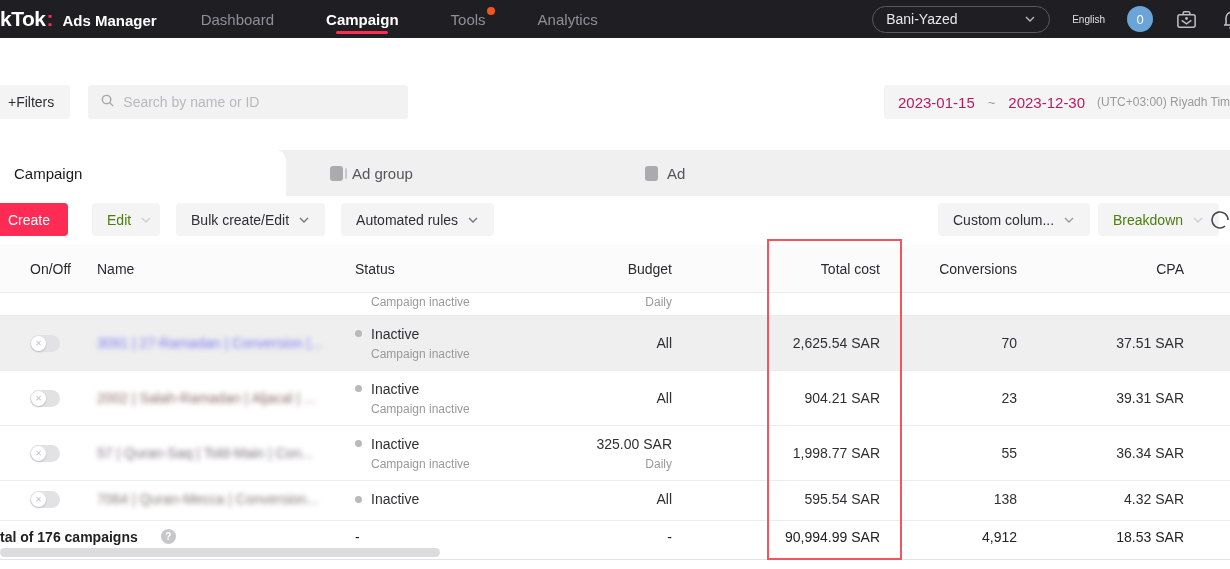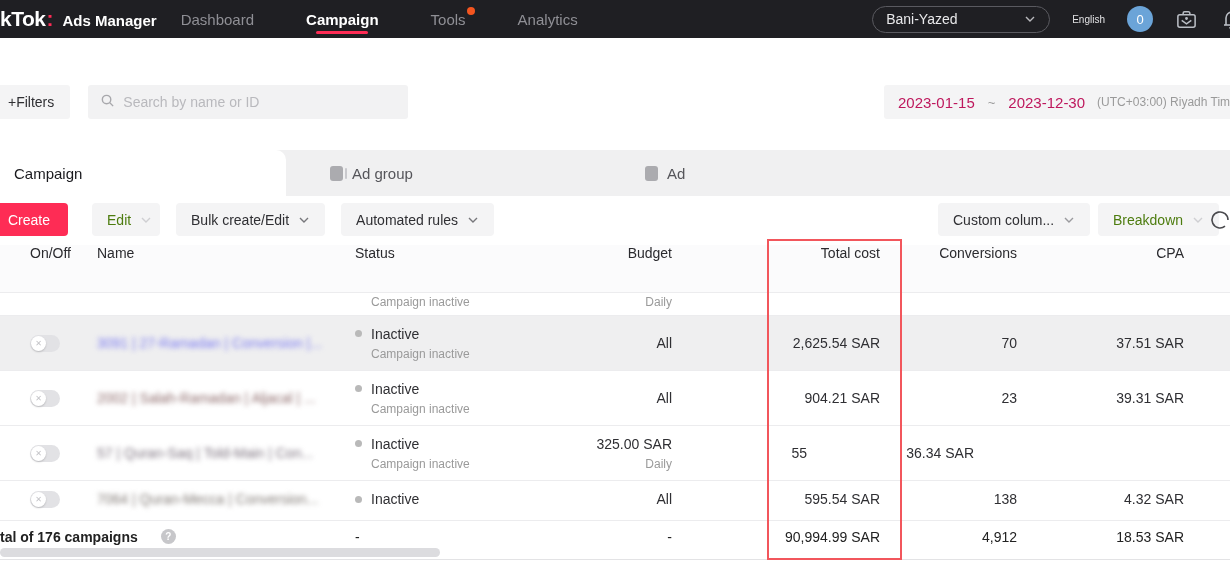--- a/index.html
+++ b/index.html
@@ -7,21 +7,21 @@
     font-family:"Liberation Sans", sans-serif; }
   .page { position:relative; width:1230px; height:569px; background:#fff; overflow:hidden; }
 
   
   .topnav { position:relative; display:flex; align-items:center; height:38px;
     background:#1f1f23; color:#fff; padding:0 0 0 0; }
   .logo { display:flex; align-items:baseline; margin-left:0; white-space:nowrap; }
   .logo-main { font-size:21px; font-weight:800; letter-spacing:-0.5px; color:#fff; }
   .logo-colon { font-size:21px; font-weight:800; color:#fe2c55; margin-left:1px; }
   .logo-sub { font-size:15px; font-weight:700; color:#fff; margin-left:9px; }
-  .nav-items { display:flex; align-items:center; margin-left:24px; gap:52px; height:100%; }
+  .nav-items { display:flex; align-items:center; margin-left:44px; gap:52px; height:100%; }
   .nav-item { position:relative; font-size:15px; color:#8f8f95; cursor:pointer;
     display:flex; align-items:center; height:100%; }
   .nav-item.active { color:#fff; font-weight:700; }
   .nav-underline { position:absolute; left:50%; transform:translateX(-50%);
     bottom:4px; width:52px; height:3px; background:#fe2c55; border-radius:2px; }
   .tools-dot { position:absolute; top:7px; right:-9px; width:8px; height:8px;
     border-radius:50%; background:#f4551f; }
   .nav-right { display:flex; align-items:center; margin-left:auto; gap:22px; }
   .account-pill { display:flex; align-items:center; justify-content:space-between;
     width:178px; height:27px; border:1px solid #5a5a60; border-radius:14px;
@@ -82,21 +82,21 @@
   .tbl { position:absolute; top:245px; left:0; width:1230px; }
   .trow { display:flex; width:1230px; }
   .col-onoff { width:97px; padding-left:30px; flex:none; }
   .col-name  { width:258px; flex:none; }
   .col-status{ width:200px; flex:none; }
   .col-budget{ width:135px; flex:none; text-align:right; padding-right:18px; }
   .col-cost  { width:210px; flex:none; text-align:right; padding-right:20px; }
   .col-conv  { width:140px; flex:none; text-align:right; padding-right:23px; }
   .col-cpa   { width:190px; flex:none; text-align:right; padding-right:46px; }
 
-  .thead { height:48px; align-items:flex-start; background:#fbfbfc;
+  .thead { height:48px; align-items:center; background:#fbfbfc;
     border-bottom:1px solid #ececee; font-size:14px; color:#2b2b2f; }
   .thead > div { cursor:pointer; }
 
   .partialrow { height:23px; align-items:flex-start; background:#fff;
     border-bottom:1px solid #ececee; overflow:hidden; }
   .partialrow .sub { margin-top:2px; }
 
   .row { height:55px; align-items:center; background:#fff;
     border-bottom:1px solid #ececee; font-size:14px; color:#2f2f33; }
   .row.selected { background:#efeff0; }
@@ -358,20 +358,21 @@
         <div class="status-main">
             <span class="status-dot"></span>
             <span>Inactive</span>
           </div>
         <div class="sub status-sub">Campaign inactive</div>
       </div>
       <div class="col-budget">
         <div>325.00 SAR</div>
         <div class="sub">Daily</div>
       </div>
+      <div class="col-cost"><span>1,998.77 SAR</span></div>
       <div class="col-conv"><span>55</span></div>
       <div class="col-cpa"><span>36.34 SAR</span></div>
     </div>
 
     <div class="trow row clipped">
       <div class="col-onoff cellpad">
           <div class="toggle">
             <span class="knob">✕</span>
           </div>
         </div>

